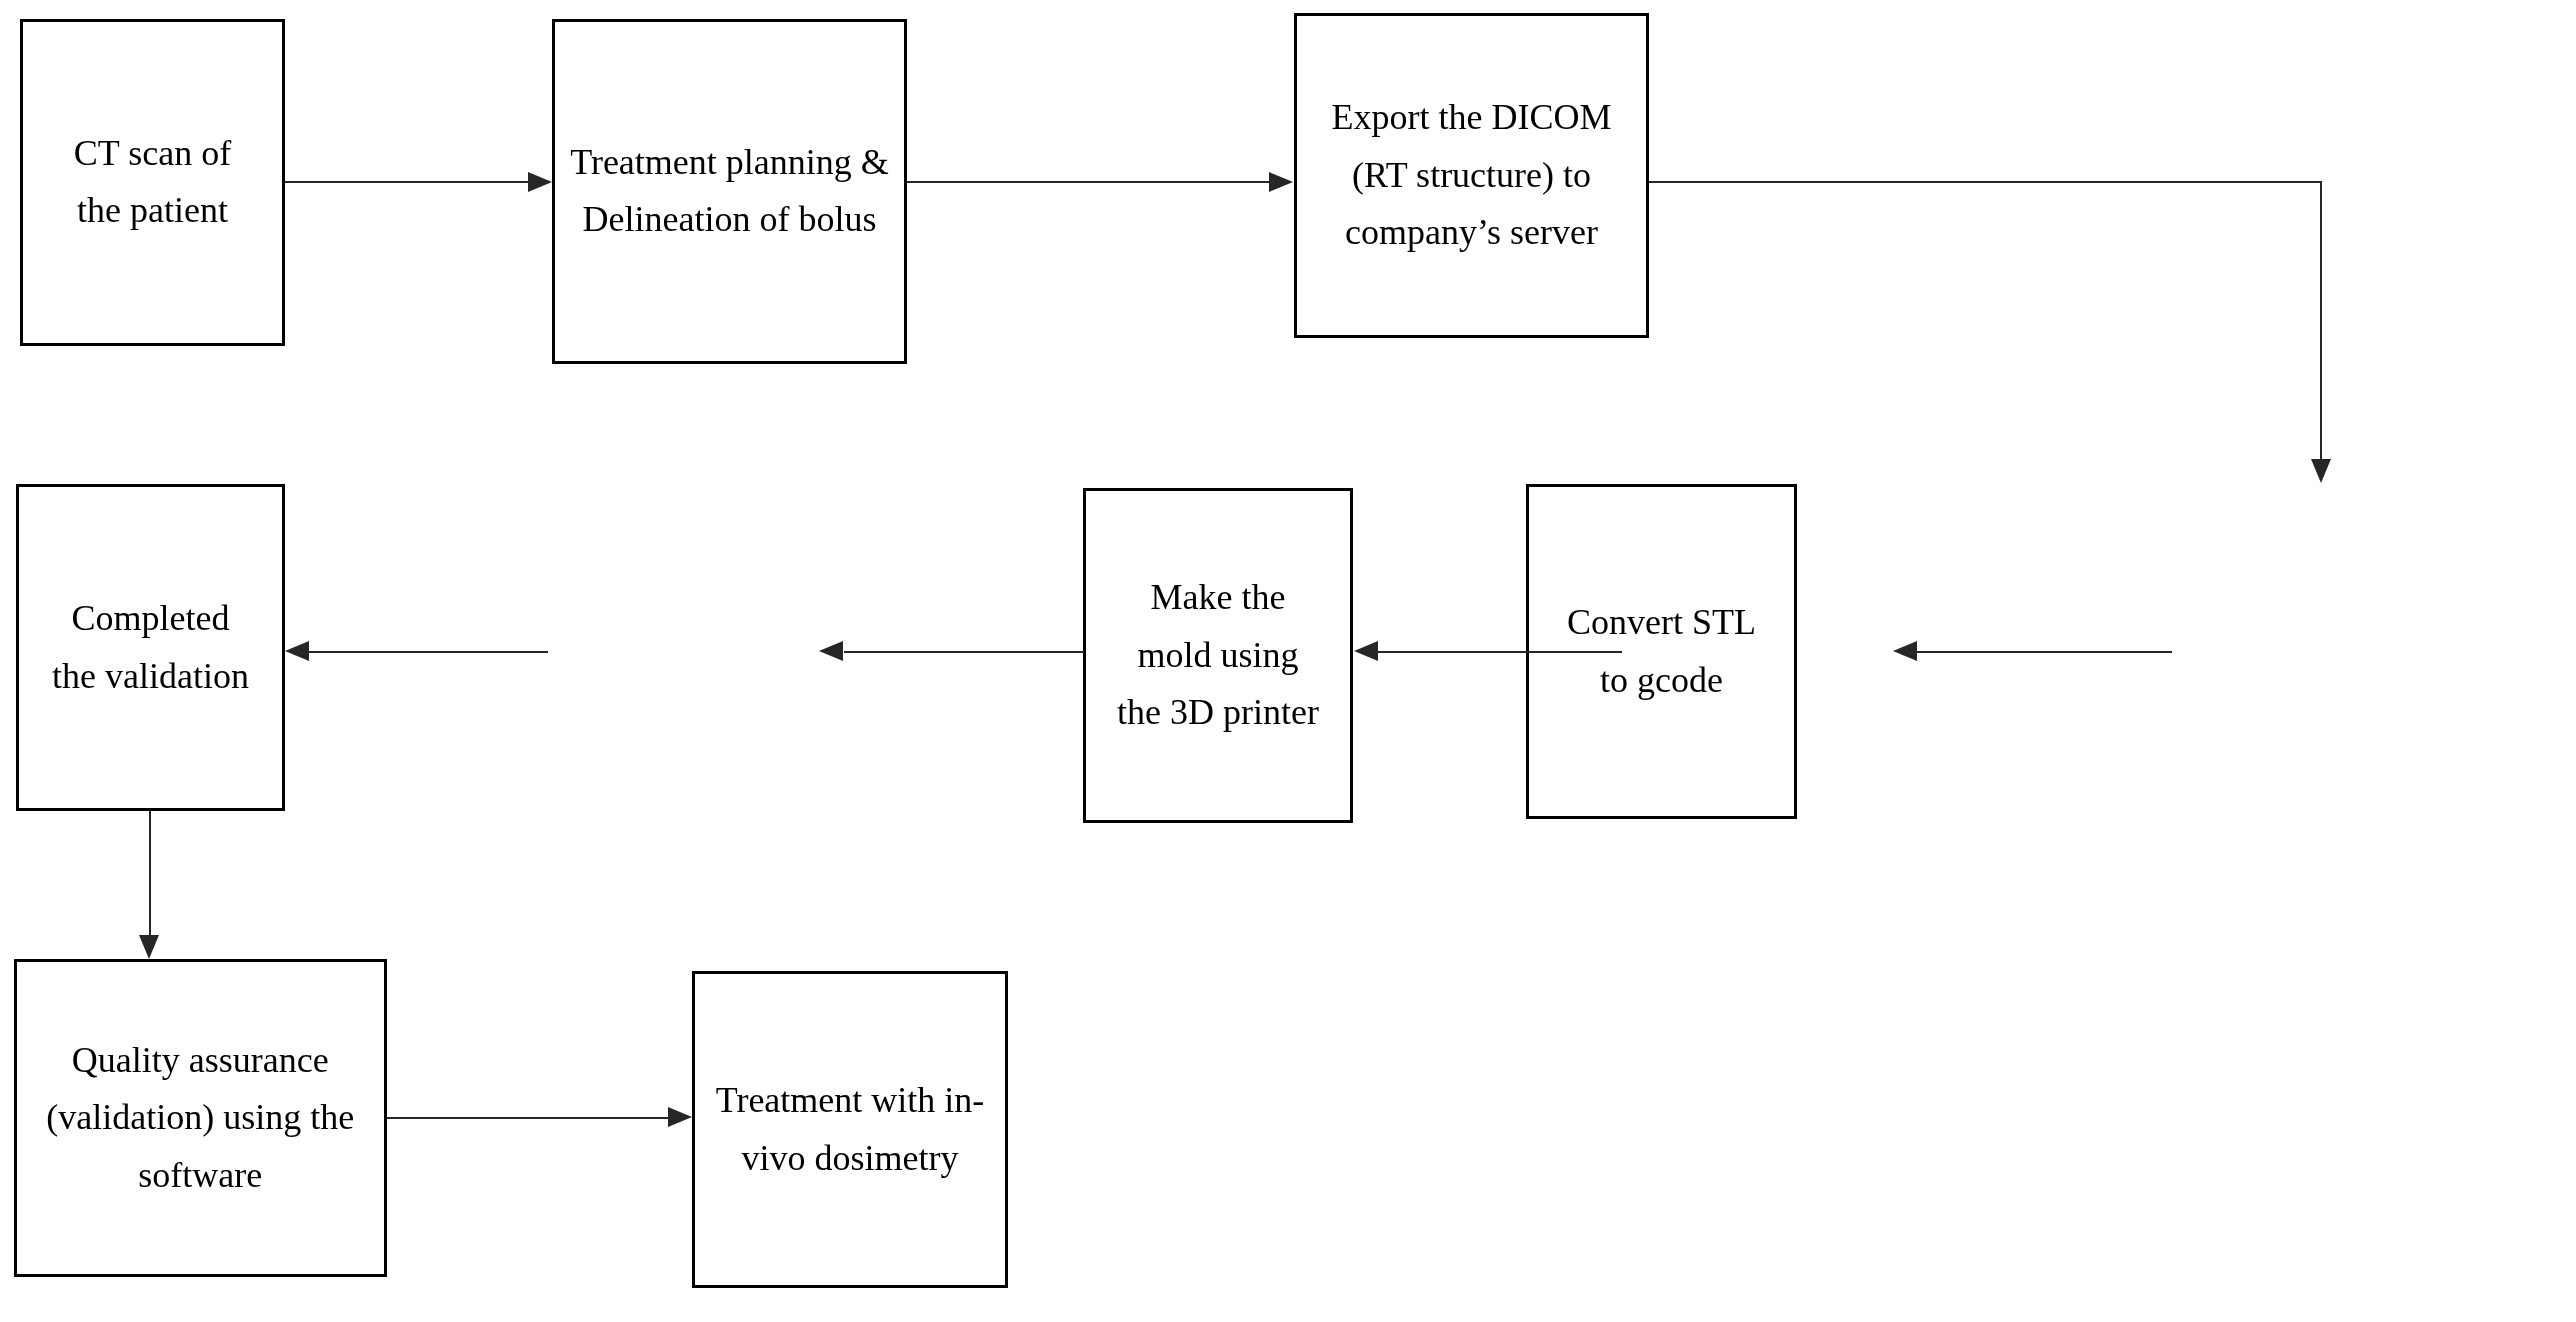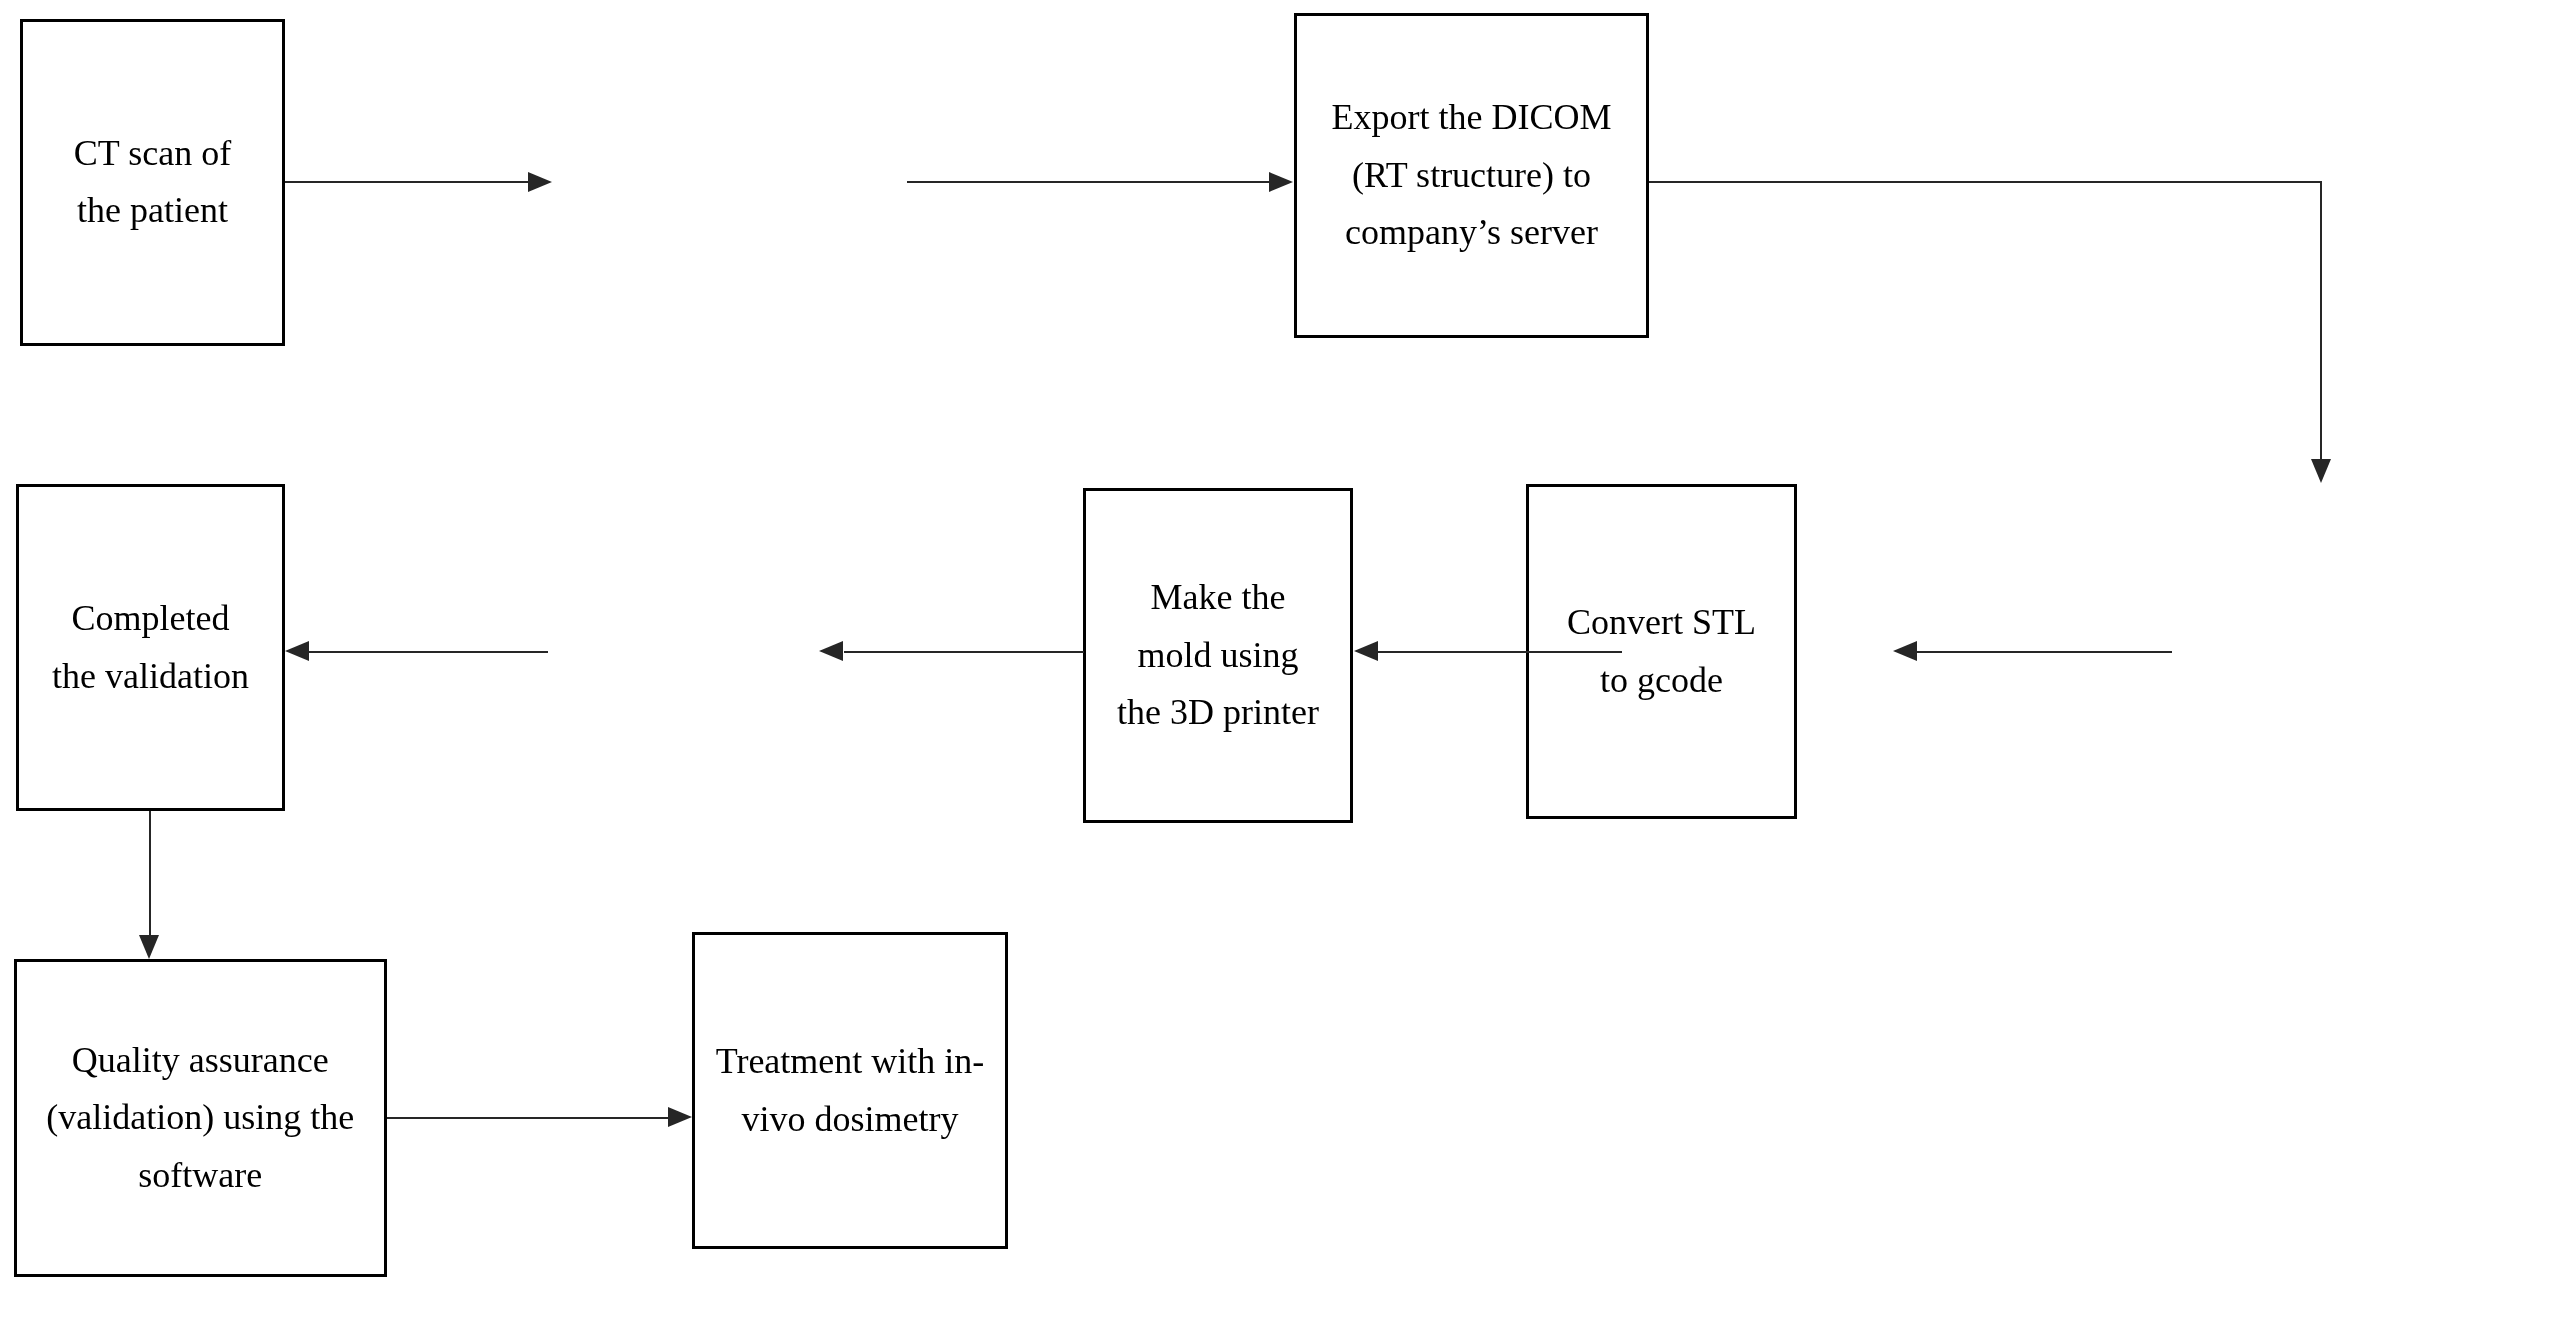--- a/index.html
+++ b/index.html
@@ -45,20 +45,24 @@
 </head>
 <body>
 
 <div class="canvas">
 
   <div class="node" style="left:20px;top:18.6px;width:265px;height:327px;">
     <span class="label">CT scan of
 the patient</span>
   </div>
 
+  <div class="node" style="left:552px;top:18.6px;width:355px;height:345px;">
+    <span class="label">Treatment planning &amp;
+Delineation of bolus</span>
+  </div>
 
   <div class="node" style="left:1294px;top:13px;width:355px;height:325px;">
     <span class="label">Export the DICOM
 (RT structure) to
 company’s server</span>
   </div>
 
 
   <div class="node" style="left:1526px;top:484px;width:271px;height:335px;">
     <span class="label">Convert STL
@@ -76,21 +80,21 @@
     <span class="label">Completed
 the validation</span>
   </div>
 
   <div class="node" style="left:13.8px;top:959px;width:373px;height:318px;">
     <span class="label">Quality assurance
 (validation) using the
 software</span>
   </div>
 
-  <div class="node" style="left:692px;top:932px;width:316px;height:317px;">
+  <div class="node" style="left:692px;top:971px;width:316px;height:317px;">
     <span class="label">Treatment with in-
 vivo dosimetry</span>
   </div>
 
   <div class="line h" style="left:285px;top:181px;width:244px;"></div>
   <div class="arr right" style="left:528px;top:172px;"></div>
 
   <div class="line h" style="left:907px;top:181px;width:364px;"></div>
   <div class="arr right" style="left:1269px;top:172px;"></div>
 

